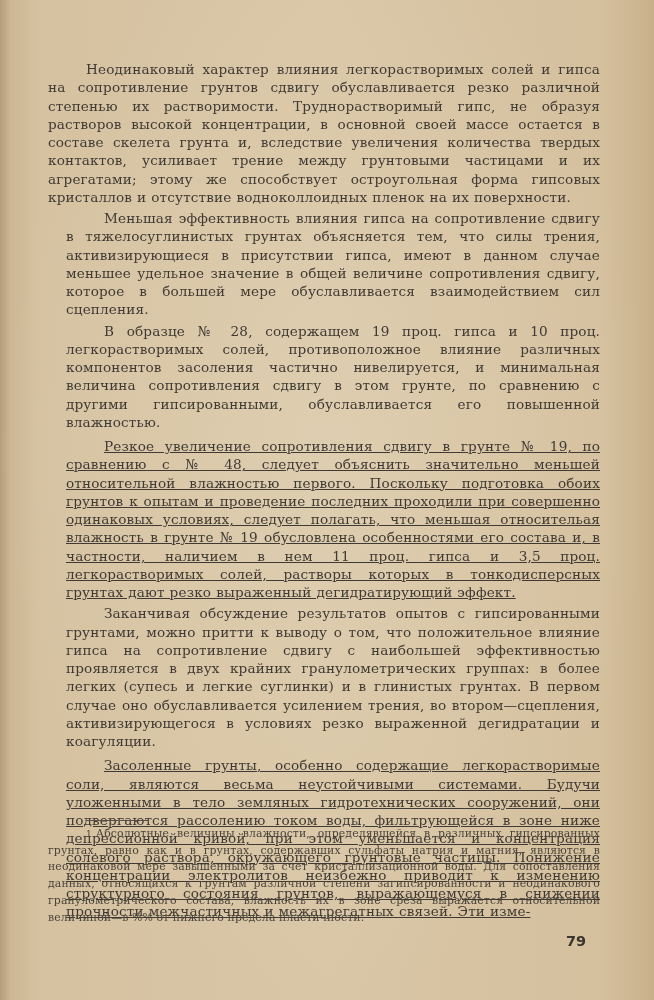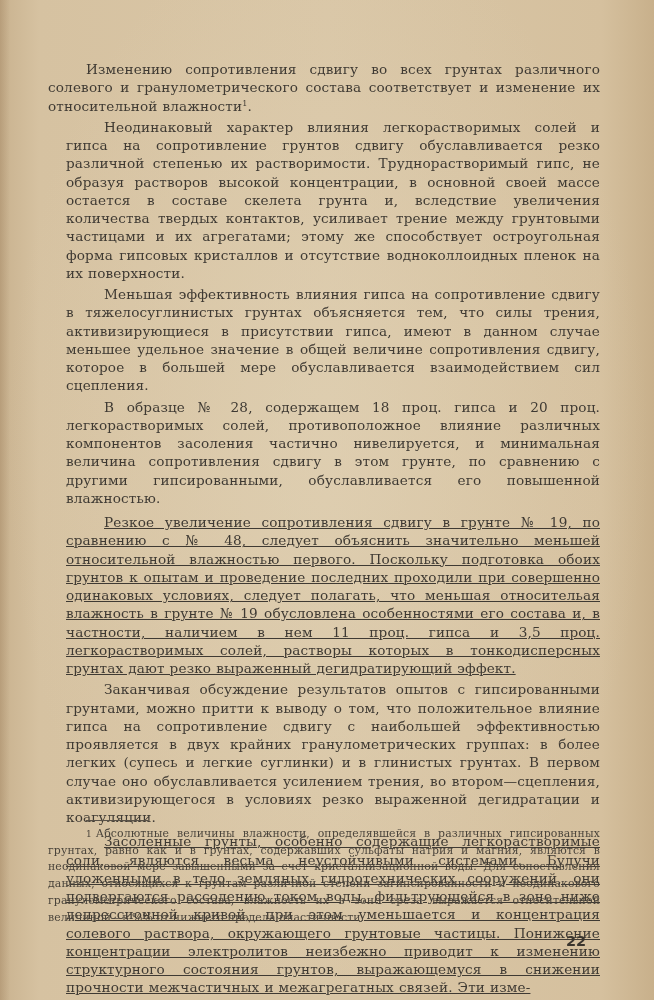--- a/index.html
+++ b/index.html
@@ -94,29 +94,28 @@
     color: #3a352e;
   }
 </style>
 </head>
 <body>
 
 <div class="page">
   <div class="spine-shadow"></div>
 
   <div class="text-block">
-    <p class="para"><span>Изменению сопротивления сдвигу во всех грунтах различного солевого и гранулометрического состава соответствует и изменение их относительной влажности</span><sup class="fnref">1</sup><span>.</span></p>
     <p class="para">Неодинаковый характер влияния легкорастворимых солей и гипса на сопротивление грунтов сдвигу обуславливается резко различной степенью их растворимости. Труднорастворимый гипс, не образуя растворов высокой концентрации, в основной своей массе остается в составе скелета грунта и, вследствие увеличения количества твердых контактов, усиливает трение между грунтовыми частицами и их агрегатами; этому же способствует остроугольная форма гипсовых кристаллов и отсутствие водноколлоидных пленок на их поверхности.</p>
     <p class="para">Меньшая эффективность влияния гипса на сопротивление сдвигу в тяжелосуглинистых грунтах объясняется тем, что силы трения, активизирующиеся в присутствии гипса, имеют в данном случае меньшее удельное значение в общей величине сопротивления сдвигу, которое в большей мере обуславливается взаимодействием сил сцепления.</p>
-    <p class="para">В образце № 28, содержащем 18 проц. гипса и 20 проц. легкорастворимых солей, противоположное влияние различных компонентов засоления частично нивелируется, и минимальная величина сопротивления сдвигу в этом грунте, по сравнению с другими гипсированными, обуславливается его повышенной влажностью.</p>
+    <p class="para">В образце № 28, содержащем 19 проц. гипса и 10 проц. легкорастворимых солей, противоположное влияние различных компонентов засоления частично нивелируется, и минимальная величина сопротивления сдвигу в этом грунте, по сравнению с другими гипсированными, обуславливается его повышенной влажностью.</p>
     <p class="para gap">Резкое увеличение сопротивления сдвигу в грунте № 19, по сравнению с № 48, следует объяснить значительно меньшей относительной влажностью первого. Поскольку подготовка обоих грунтов к опытам и проведение последних проходили при совершенно одинаковых условиях, следует полагать, что меньшая относительая влажность в грунте № 19 обусловлена особенностями его состава и, в частности, наличием в нем 11 проц. гипса и 3,5 проц. легкорастворимых солей, растворы которых в тонкодисперсных грунтах дают резко выраженный дегидратирующий эффект.</p>
     <p class="para">Заканчивая обсуждение результатов опытов с гипсированными грунтами, можно притти к выводу о том, что положительное влияние гипса на сопротивление сдвигу с наибольшей эффективностью проявляется в двух крайних гранулометрических группах: в более легких (супесь и легкие суглинки) и в глинистых грунтах. В первом случае оно обуславливается усилением трения, во втором—сцепления, активизирующегося в условиях резко выраженной дегидратации и коагуляции.</p>
     <p class="para gap">Засоленные грунты, особенно содержащие легкорастворимые соли, являются весьма неустойчивыми системами. Будучи уложенными в тело земляных гидротехнических сооружений, они подвергаются рассолению током воды, фильтрующейся в зоне ниже депрессионной кривой, при этом уменьшается и концентрация солевого раствора, окружающего грунтовые частицы. Понижение концентрации электролитов неизбежно приводит к изменению структурного состояния грунтов, выражающемуся в снижении прочности межчастичных и межагрегатных связей. Эти изме-</p>
   </div>
 
   <div class="footnote-rule"></div>
 
   <div class="footnotes">
     <p class="footnote"><span class="fn-marker">1</span><span>Абсолютные величины влажности, определявшейся в различных гипсированных грунтах, равно как и в грунтах, содержавших сульфаты натрия и магния, являются в неодинаковой мере завышенными за счет кристаллизационной воды. Для сопоставления данных, относящихся к грунтам различной степени загипсированности и неодинакового гранулометрического состава, влажность их в зоне среза выражается относительной величиной—в %% от нижнего предела пластичности.</span></p>
   </div>
 
-  <div class="page-number">22</div>
+  <div class="page-number">79</div>
 </div>
 
 </body></html>

